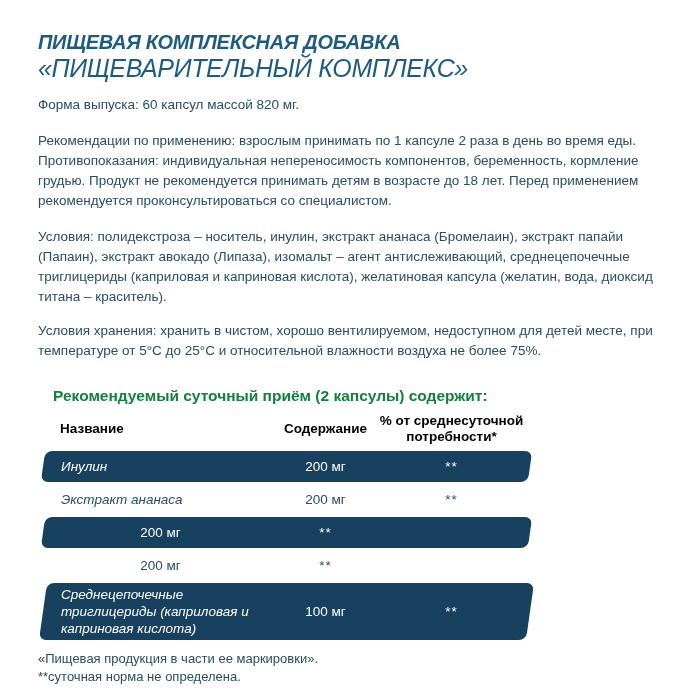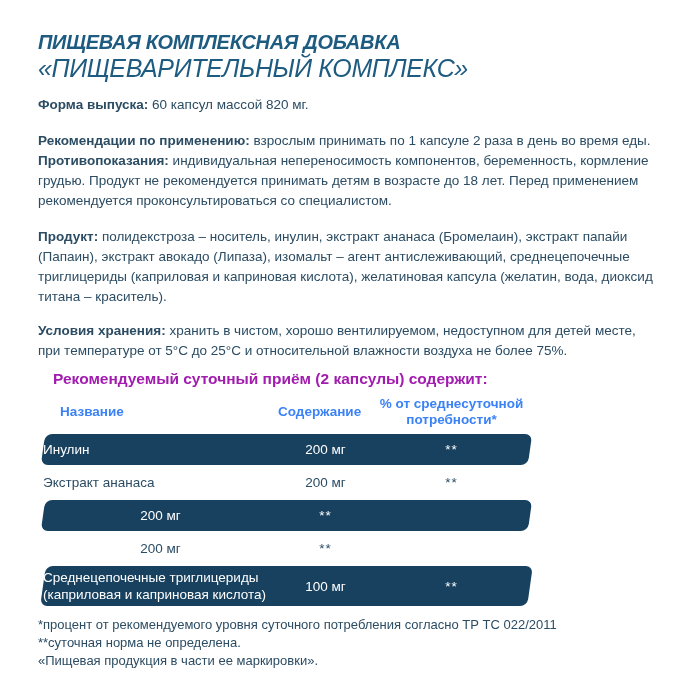--- a/index.html
+++ b/index.html
@@ -21,77 +21,77 @@
     font-weight:bold;font-style:italic;
     color:#1e5b80;letter-spacing:-0.3px;
   }
   .t2{
     font-size:25px;line-height:28px;
     font-weight:normal;font-style:italic;
     color:#1e5b80;letter-spacing:-0.4px;
   }
   .para{margin:0 0 16px 0;}
   .para.tight{margin-bottom:0;}
-  .para .lbl{font-weight:bold;}
+  .para .lbl{font-weight:normal;}
   .mb14{margin-bottom:14px;}
-  .mb8{margin-bottom:8px;}
+  .mb8{margin-bottom:25px;}
 
   
   .tbl{margin-left:5px;width:487px;}
   .tbl-title{
     font-weight:bold;font-size:15.5px;line-height:19px;
-    margin:0 0 4px 10px;color:#a21caf;
+    margin:0 0 4px 10px;color:#15803d;
   }
   .thead{
     display:grid;grid-template-columns:235px 95px 157px;
-    align-items:center;font-weight:bold;color:#3b82f6;
+    align-items:center;font-weight:bold;color:#000000;
     font-size:13.5px;line-height:16px;
     padding:4px 0 6px 0;
   }
   .thead .h-name{padding-left:17px;text-align:left;}
-  .thead .h-amt{text-align:left;}
+  .thead .h-amt{text-align:center;}
   .thead .h-pct{text-align:center;}
   .trow{
     position:relative;
     display:grid;grid-template-columns:235px 95px 157px;
     align-items:center;
     min-height:25px;
     padding:3px 0;
     margin-bottom:2px;
     line-height:17px;
   }
   .trow::before{
     content:"";position:absolute;inset:0;border-radius:7px;
     transform:skewX(-8deg);
   }
   .trow.dark::before{background:#17415f;}
   .trow.dark{color:#ffffff;}
   .trow .c{position:relative;z-index:1;}
-  .trow .c-name{}
+  .trow .c-name{padding-left:18px;font-style:italic;}
   .trow .c-amt{text-align:center;}
   .trow .c-pct{text-align:center;letter-spacing:1px;}
 
   .footnotes{margin-top:10px;line-height:18px;font-size:13px;}
 </style>
 </head>
 <body>
 
 <div class="page">
 
   <div class="hdr">
     <div class="t1">ПИЩЕВАЯ КОМПЛЕКСНАЯ ДОБАВКА</div>
     <div class="t2">«ПИЩЕВАРИТЕЛЬНЫЙ КОМПЛЕКС»</div>
   </div>
 
   <p class="para"><span class="lbl">Форма выпуска:</span> <span>60 капсул массой 820 мг.</span></p>
 
   <p class="para tight"><span class="lbl">Рекомендации по применению:</span> <span>взрослым принимать по 1 капсуле 2 раза в день во время еды.</span></p>
   <p class="para"><span class="lbl">Противопоказания:</span> <span>индивидуальная непереносимость компонентов, беременность, кормление грудью. Продукт не рекомендуется принимать детям в возрасте до 18 лет. Перед применением рекомендуется проконсультироваться со специалистом.</span></p>
 
-  <p class="para mb14"><span class="lbl">Продукт:</span> <span>полидекстроза – носитель, инулин, экстракт ананаса (Бромелаин), экстракт папайи (Папаин), экстракт авокадо (Липаза), изомальт – агент антислеживающий, среднецепочечные триглицериды (каприловая и каприновая кислота), желатиновая капсула (желатин, вода, диоксид титана – краситель).</span></p>
+  <p class="para mb14"><span class="lbl">Условия:</span> <span>полидекстроза – носитель, инулин, экстракт ананаса (Бромелаин), экстракт папайи (Папаин), экстракт авокадо (Липаза), изомальт – агент антислеживающий, среднецепочечные триглицериды (каприловая и каприновая кислота), желатиновая капсула (желатин, вода, диоксид титана – краситель).</span></p>
 
   <p class="para mb8"><span class="lbl">Условия хранения:</span> <span>хранить в чистом, хорошо вентилируемом, недоступном для детей месте, при температуре от 5°С до 25°С и относительной влажности воздуха не более 75%.</span></p>
 
   <div class="tbl">
     <div class="tbl-title">Рекомендуемый суточный приём (2 капсулы) содержит:</div>
     <div class="thead">
       <div class="h-name">Название</div>
       <div class="h-amt">Содержание</div>
       <div class="h-pct">% от среднесуточной потребности*</div>
     </div>
@@ -118,18 +118,17 @@
         <div class="trow dark">
           <div class="c c-name">Среднецепочечные триглицериды (каприловая и каприновая кислота)</div>
           <div class="c c-amt">100 мг</div>
           <div class="c c-pct">**</div>
         </div>
       </div>
   </div>
 
   <div class="footnotes">
 
-  <div>*процент от рекомендуемого уровня суточного потребления согласно ТР ТС 022/2011</div>
+      <div>«Пищевая продукция в части ее маркировки».</div>
       <div>**суточная норма не определена.</div>
-      <div>«Пищевая продукция в части ее маркировки».</div>
     </div>
 
 </div>
 
 </body></html>

